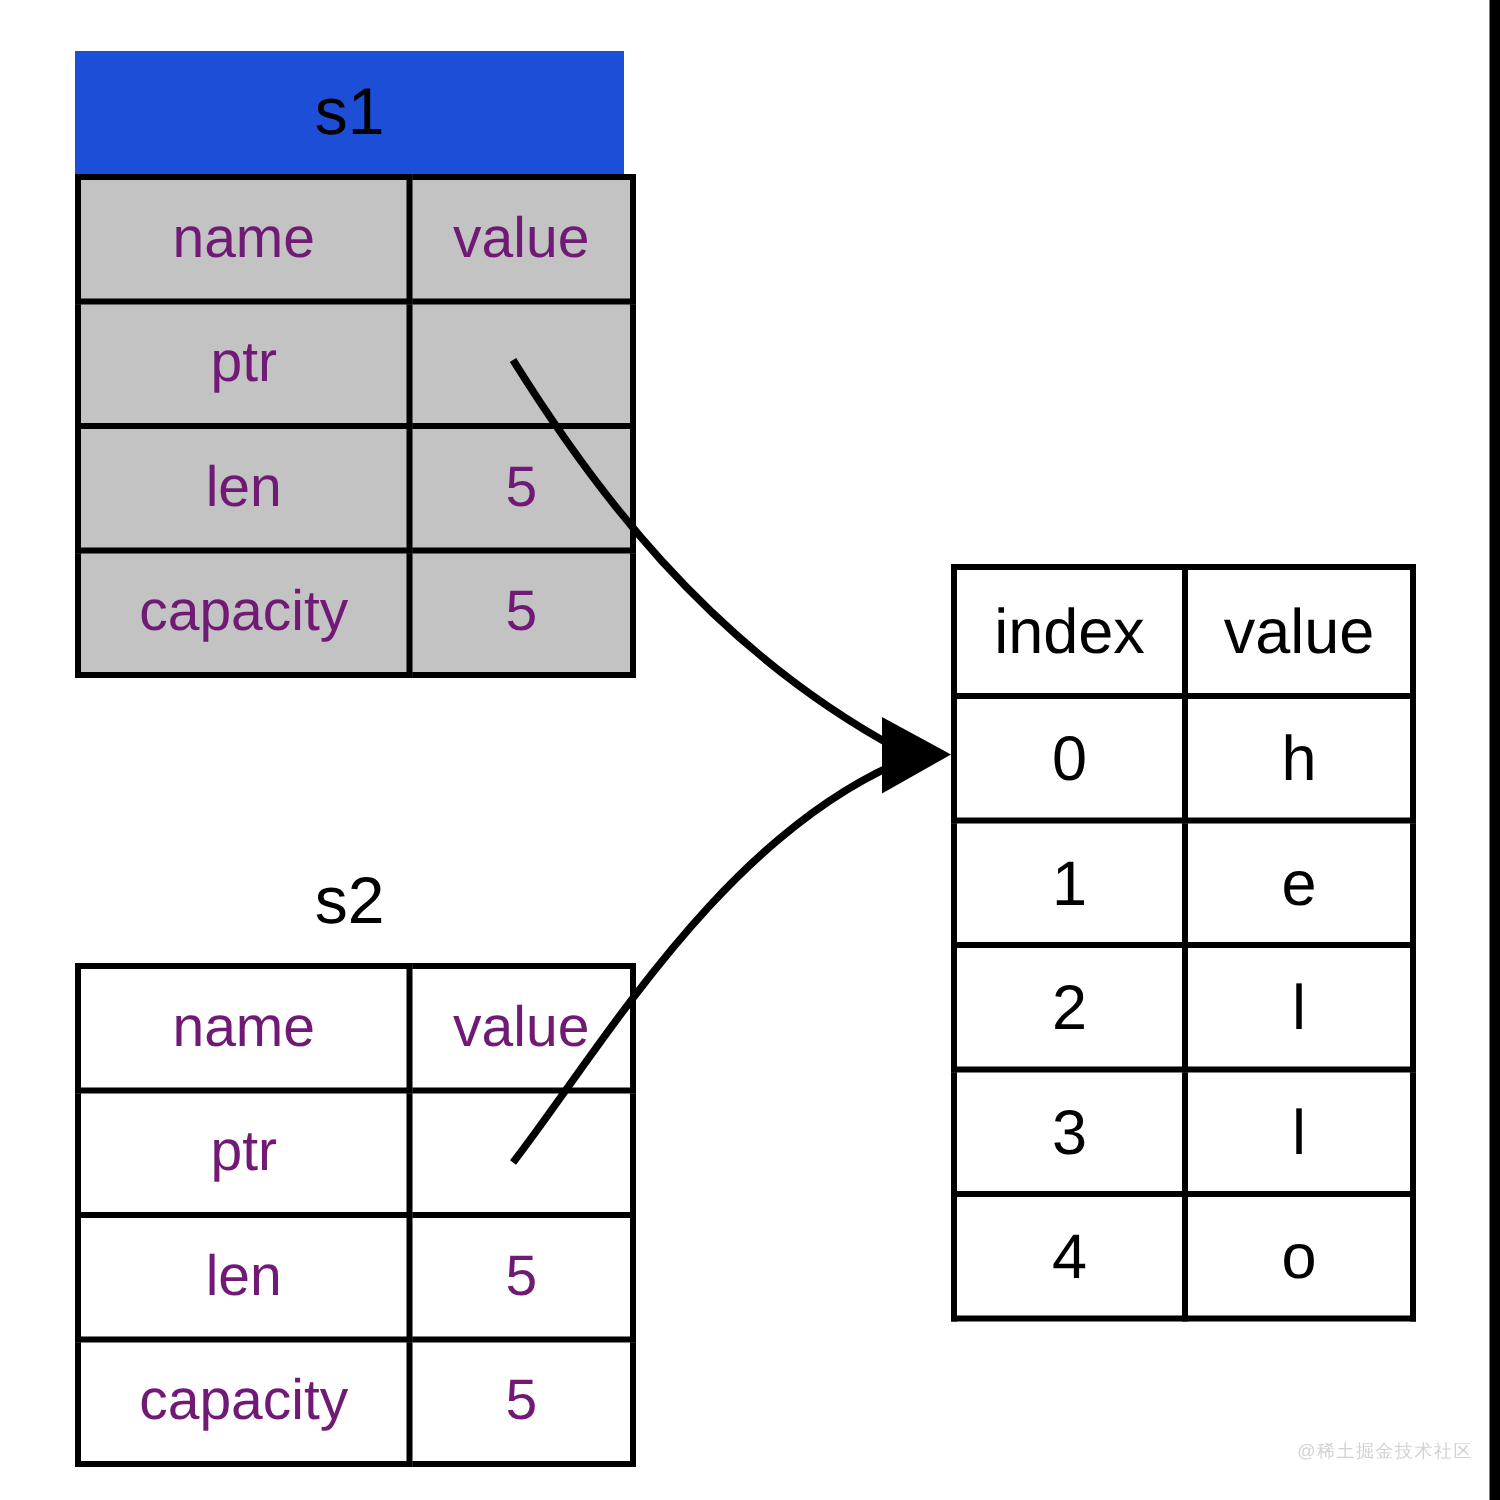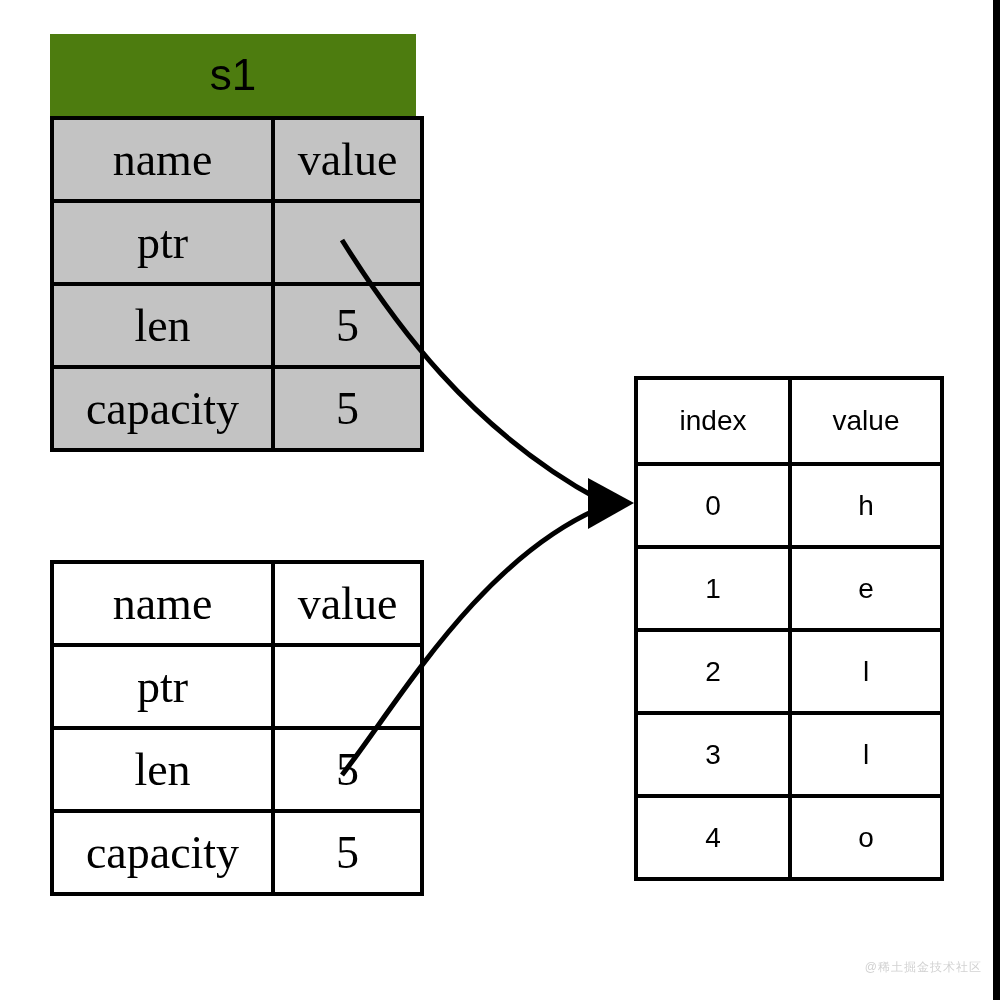--- a/index.html
+++ b/index.html
@@ -42,46 +42,45 @@
   .struct-table {
     border-collapse: collapse;
     table-layout: fixed;
     width: 100%;
   }
   .struct-table td {
     border: 4px solid #000000;
     height: 79px;
     text-align: center;
     vertical-align: middle;
-    font-size: 46px;
-    color: #000000;
+    font-size: 38px;
+    color: #701a75;
     padding: 0;
     overflow: visible;
     white-space: nowrap;
-    font-family: Liberation Serif, serif;
   }
   .col-name { width: 217px; }
   .col-val  { width: 145px; }
 
   
   .shaded { background: #c3c3c3; }
-  .shaded .struct-title { background: #4d7c0f; }
+  .shaded .struct-title { background: #1d4ed8; }
   .shaded .struct-table td { background: #c3c3c3; }
 
   
   .data-table {
     position: absolute;
     border-collapse: collapse;
     table-layout: fixed;
   }
   .data-table td {
     border: 4px solid #000000;
     text-align: center;
     vertical-align: middle;
-    font-size: 28px;
+    font-size: 42px;
     color: #000000;
     padding: 0;
     background: #ffffff;
     white-space: nowrap;
   }
   .data-table td.hdr { height: 82px; }
   .data-table td.cell { height: 79px; }
   .dcol-idx { width: 150px; }
   .dcol-val { width: 148px; }
 
@@ -129,20 +128,21 @@
         </tr>
         <tr>
           <td class="col-name">capacity</td>
           <td class="col-val">5</td>
         </tr>
       </tbody>
     </table>
   </div>
 
   <div class="struct-block" style="left:50px; top:560px; width:366px;">
+    <div class="struct-title">s2</div>
     <table class="struct-table">
       <tbody>
         <tr>
           <td class="col-name">name</td>
           <td class="col-val">value</td>
         </tr>
         <tr>
           <td class="col-name">ptr</td>
           <td class="col-val"></td>
         </tr>

